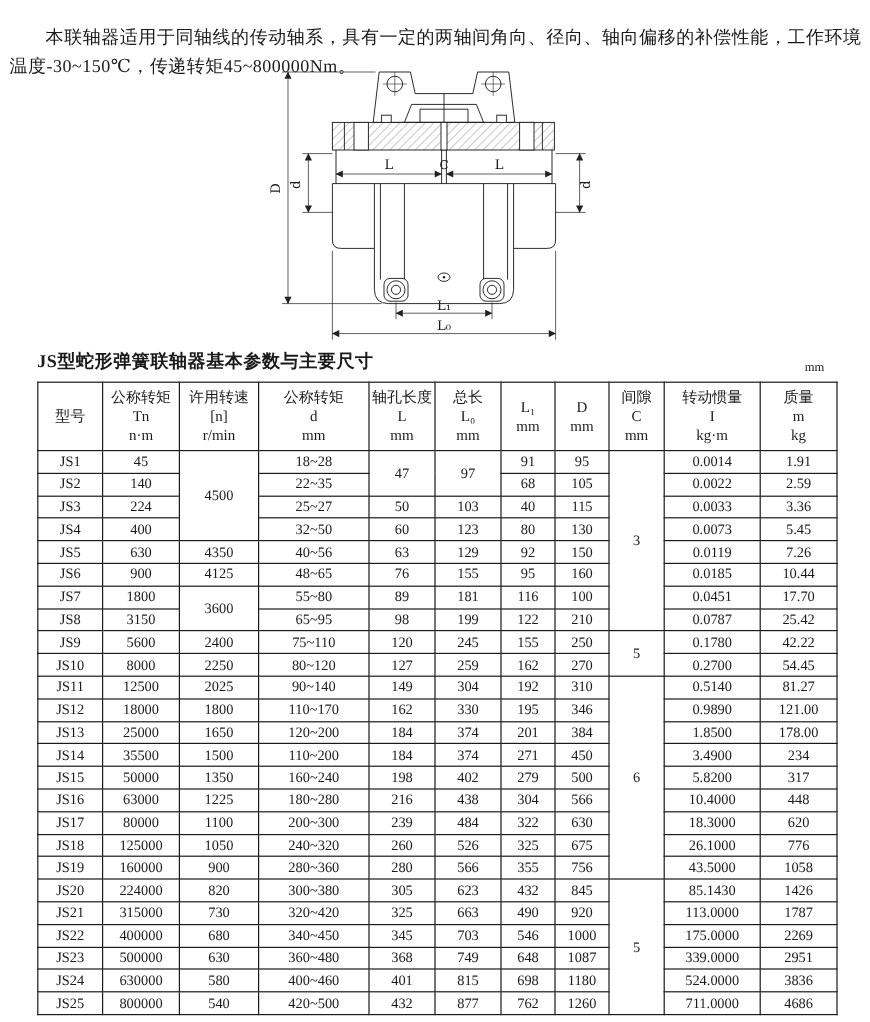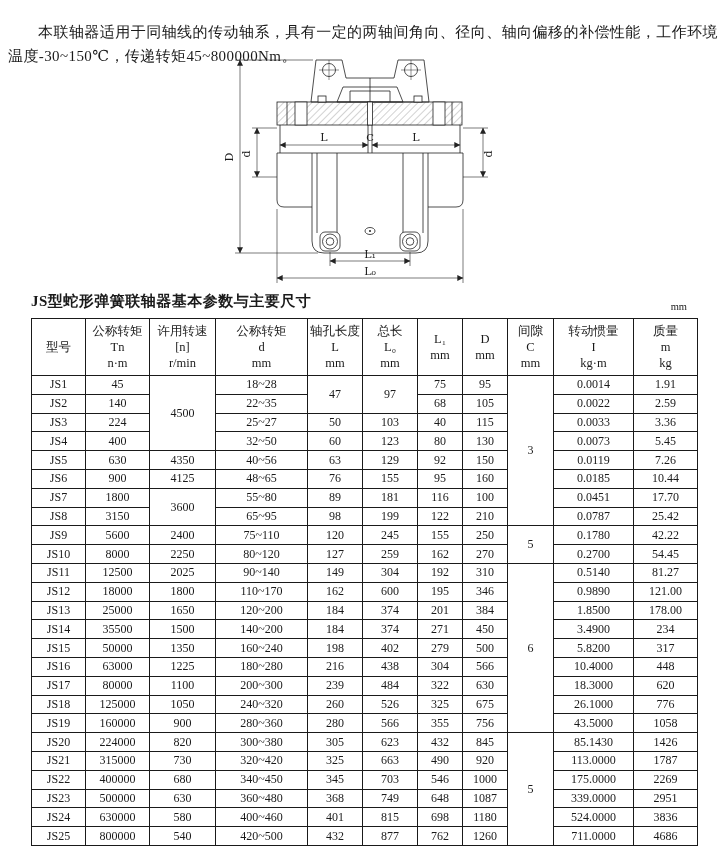--- a/index.html
+++ b/index.html
@@ -223,21 +223,21 @@
       </tr>
     </thead>
     <tbody>
         <tr>
           <td>JS1</td>
           <td>45</td>
           <td rowspan="4">4500</td>
           <td>18~28</td>
           <td rowspan="2">47</td>
           <td rowspan="2">97</td>
-          <td>75</td>
+          <td>91</td>
           <td>95</td>
           <td rowspan="8">3</td>
           <td>0.0014</td>
           <td>1.91</td>
         </tr>
         <tr>
           <td>JS2</td>
           <td>140</td>
           <td>22~35</td>
           <td>68</td>
@@ -351,21 +351,21 @@
           <td rowspan="9">6</td>
           <td>0.5140</td>
           <td>81.27</td>
         </tr>
         <tr>
           <td>JS12</td>
           <td>18000</td>
           <td>1800</td>
           <td>110~170</td>
           <td>162</td>
-          <td>600</td>
+          <td>330</td>
           <td>195</td>
           <td>346</td>
           <td>0.9890</td>
           <td>121.00</td>
         </tr>
         <tr>
           <td>JS13</td>
           <td>25000</td>
           <td>1650</td>
           <td>120~200</td>
@@ -373,21 +373,21 @@
           <td>374</td>
           <td>201</td>
           <td>384</td>
           <td>1.8500</td>
           <td>178.00</td>
         </tr>
         <tr>
           <td>JS14</td>
           <td>35500</td>
           <td>1500</td>
-          <td>140~200</td>
+          <td>110~200</td>
           <td>184</td>
           <td>374</td>
           <td>271</td>
           <td>450</td>
           <td>3.4900</td>
           <td>234</td>
         </tr>
         <tr>
           <td>JS15</td>
           <td>50000</td>

